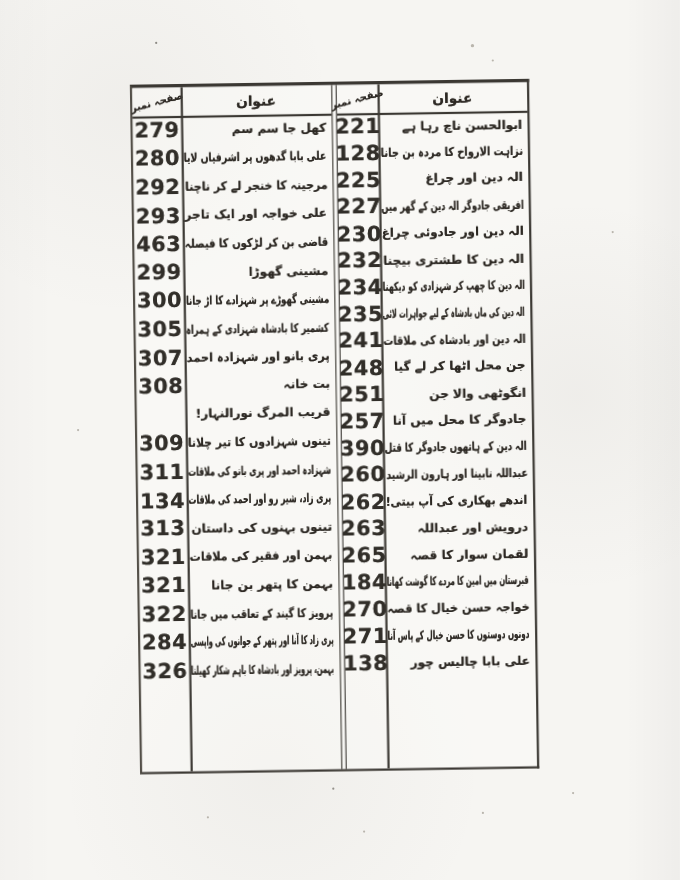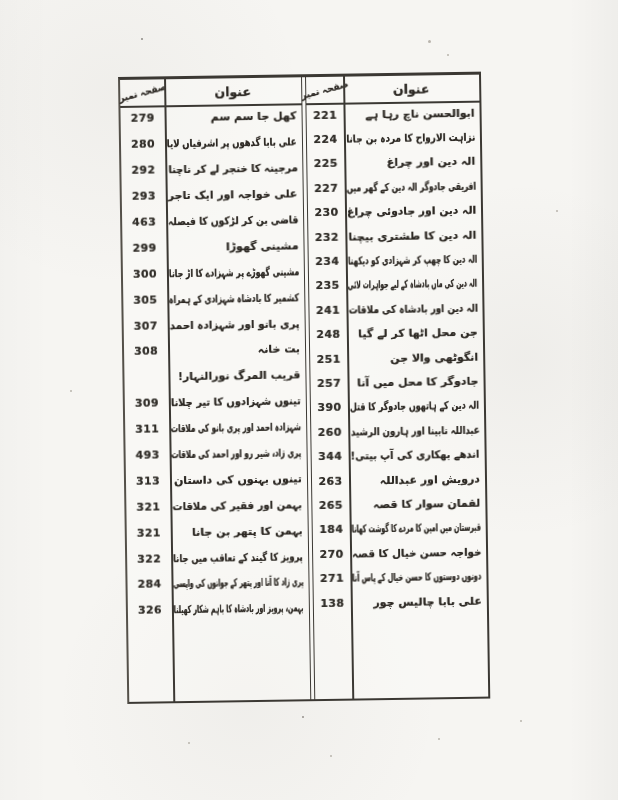--- a/index.html
+++ b/index.html
@@ -41,21 +41,21 @@
   .num-hdr{justify-content:center;}
   .num-hdr .hdr-t{
     font-size:9px;font-weight:bold;white-space:nowrap;
     transform:rotate(-14deg);letter-spacing:-0.3px;
     text-shadow:0 0 0.5px rgba(47,43,38,0.8);
   }
   .title-hdr{justify-content:center;font-size:12.5px;font-weight:bold;direction:rtl;
     text-shadow:0 0 0.5px rgba(47,43,38,0.8);}
   .cell.num{
     display:flex;align-items:center;justify-content:center;
-    font-size:11px;font-weight:bold;letter-spacing:0.4px;color:#34312c;
+    font-size:19px;font-weight:bold;letter-spacing:0.4px;color:#34312c;
     text-shadow:0 0 0.6px rgba(40,37,33,0.65);
   }
   .cell.title{
     display:flex;align-items:center;direction:rtl;
     padding-right:5px;padding-left:2px;overflow:hidden;
   }
   .cell.title .t{
     white-space:nowrap;font-size:11px;font-weight:bold;letter-spacing:-0.2px;
     text-shadow:0 0 0.6px rgba(47,43,38,0.75);
   }
@@ -122,21 +122,21 @@
           <span class="t">قریب المرگ نورالنہار!</span>
         </div>
         <div class="cell num">309</div>
         <div class="cell title">
           <span class="t" style="transform-origin: right center; transform: scaleX(0.897);">تینوں شہزادوں کا تیر چلانا</span>
         </div>
         <div class="cell num">311</div>
         <div class="cell title">
           <span class="t" style="transform-origin: right center; transform: scaleX(0.647);">شہزادہ احمد اور پری بانو کی ملاقات</span>
         </div>
-        <div class="cell num">493</div>
+        <div class="cell num">134</div>
         <div class="cell title">
           <span class="t" style="transform-origin: right center; transform: scaleX(0.647);">پری زاد، شیر رو اور احمد کی ملاقات</span>
         </div>
         <div class="cell num">313</div>
         <div class="cell title">
           <span class="t">تینوں بہنوں کی داستان</span>
         </div>
         <div class="cell num">321</div>
         <div class="cell title">
           <span class="t" style="transform-origin: right center; transform: scaleX(0.915);">بہمن اور فقیر کی ملاقات</span>
@@ -167,21 +167,21 @@
     <div class="hline"></div>
     <div class="grid grid-right">
       <div class="cell hdr num-hdr">
         <span class="hdr-t">صفحہ نمبر</span>
       </div>
       <div class="cell hdr title-hdr">عنوان</div>
     <div class="cell num">221</div>
         <div class="cell title">
           <span class="t">ابوالحسن ناچ رہا ہے</span>
         </div>
-        <div class="cell num">224</div>
+        <div class="cell num">128</div>
         <div class="cell title">
           <span class="t" style="transform-origin: right center; transform: scaleX(0.811);">نزاہت الارواح کا مردہ بن جانا</span>
         </div>
         <div class="cell num">225</div>
         <div class="cell title">
           <span class="t">الہ دین اور چراغ</span>
         </div>
         <div class="cell num">227</div>
         <div class="cell title">
           <span class="t" style="transform-origin: right center; transform: scaleX(0.679);">افریقی جادوگر الہ دین کے گھر میں</span>
@@ -219,21 +219,21 @@
           <span class="t">جادوگر کا محل میں آنا</span>
         </div>
         <div class="cell num">390</div>
         <div class="cell title">
           <span class="t" style="transform-origin: right center; transform: scaleX(0.725);">الہ دین کے ہاتھوں جادوگر کا قتل</span>
         </div>
         <div class="cell num">260</div>
         <div class="cell title">
           <span class="t" style="transform-origin: right center; transform: scaleX(0.782);">عبداللہ نابینا اور ہارون الرشید</span>
         </div>
-        <div class="cell num">344</div>
+        <div class="cell num">262</div>
         <div class="cell title">
           <span class="t" style="transform-origin: right center; transform: scaleX(0.896);">اندھے بھکاری کی آپ بیتی!</span>
         </div>
         <div class="cell num">263</div>
         <div class="cell title">
           <span class="t">درویش اور عبداللہ</span>
         </div>
         <div class="cell num">265</div>
         <div class="cell title">
           <span class="t">لقمان سوار کا قصہ</span>

